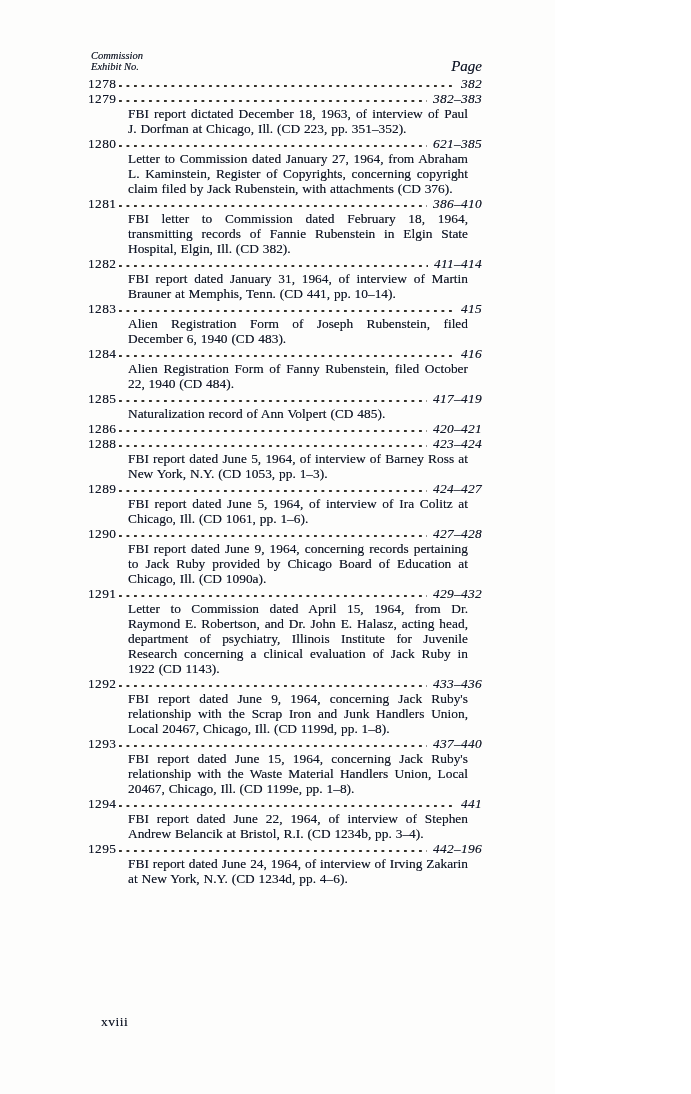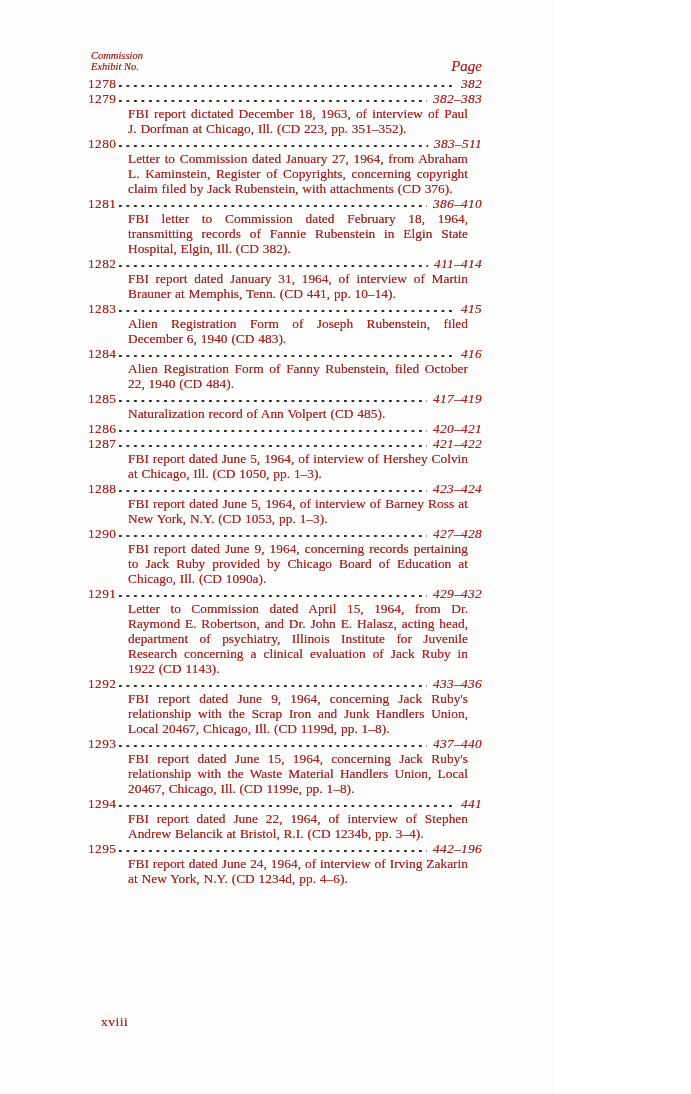--- a/index.html
+++ b/index.html
@@ -8,21 +8,21 @@
     background:#ffffff;
     font-family:"Liberation Serif","DejaVu Serif",serif;
     -webkit-font-smoothing:antialiased;
   }
   .sheet{
     position:relative;
     width:555px;
     height:1094px;
     box-sizing:border-box;
     background:#fdfdfc;
-    color:#b91c1c;
+    color:#0f172a;
     padding:50px 73px 0 88px;
     overflow:hidden;
     text-shadow:0 0 0.4px rgba(20,18,12,.55);
   }
   
   .col-header{
     display:flex;
     justify-content:space-between;
     align-items:flex-end;
     font-style:italic;
@@ -91,21 +91,21 @@
       <span class="dots"></span>
       <span class="pg">382–383</span>
     </div>
     <p class="desc">FBI report dictated December 18, 1963, of interview of Paul J. Dorfman at Chicago, Ill. (CD 223, pp. 351–352).</p>
   </div>
 
   <div class="entry">
     <div class="entry-head">
       <span class="num">1280</span>
       <span class="dots"></span>
-      <span class="pg">383–511</span>
+      <span class="pg">621–385</span>
     </div>
     <p class="desc">Letter to Commission dated January 27, 1964, from Abraham L. Kaminstein, Register of Copyrights, concerning copyright claim filed by Jack Rubenstein, with attachments (CD 376).</p>
   </div>
 
   <div class="entry">
     <div class="entry-head">
       <span class="num">1281</span>
       <span class="dots"></span>
       <span class="pg">386–410</span>
     </div>
@@ -149,38 +149,38 @@
   </div>
 
   <div class="entry">
     <div class="entry-head">
       <span class="num">1286</span>
       <span class="dots"></span>
       <span class="pg">420–421</span>
     </div>
   </div>
 
-  <div class="entry">
-    <div class="entry-head">
-      <span class="num">1287</span>
-      <span class="dots"></span>
-      <span class="pg">421–422</span>
-    </div>
-    <p class="desc">FBI report dated June 5, 1964, of interview of Hershey Colvin at Chicago, Ill. (CD 1050, pp. 1–3).</p>
-  </div>
 
   <div class="entry">
     <div class="entry-head">
       <span class="num">1288</span>
       <span class="dots"></span>
       <span class="pg">423–424</span>
     </div>
     <p class="desc">FBI report dated June 5, 1964, of interview of Barney Ross at New York, N.Y. (CD 1053, pp. 1–3).</p>
   </div>
 
+  <div class="entry">
+    <div class="entry-head">
+      <span class="num">1289</span>
+      <span class="dots"></span>
+      <span class="pg">424–427</span>
+    </div>
+    <p class="desc">FBI report dated June 5, 1964, of interview of Ira Colitz at Chicago, Ill. (CD 1061, pp. 1–6).</p>
+  </div>
 
   <div class="entry">
     <div class="entry-head">
       <span class="num">1290</span>
       <span class="dots"></span>
       <span class="pg">427–428</span>
     </div>
     <p class="desc">FBI report dated June 9, 1964, concerning records pertaining to Jack Ruby provided by Chicago Board of Education at Chicago, Ill. (CD 1090a).</p>
   </div>
 

